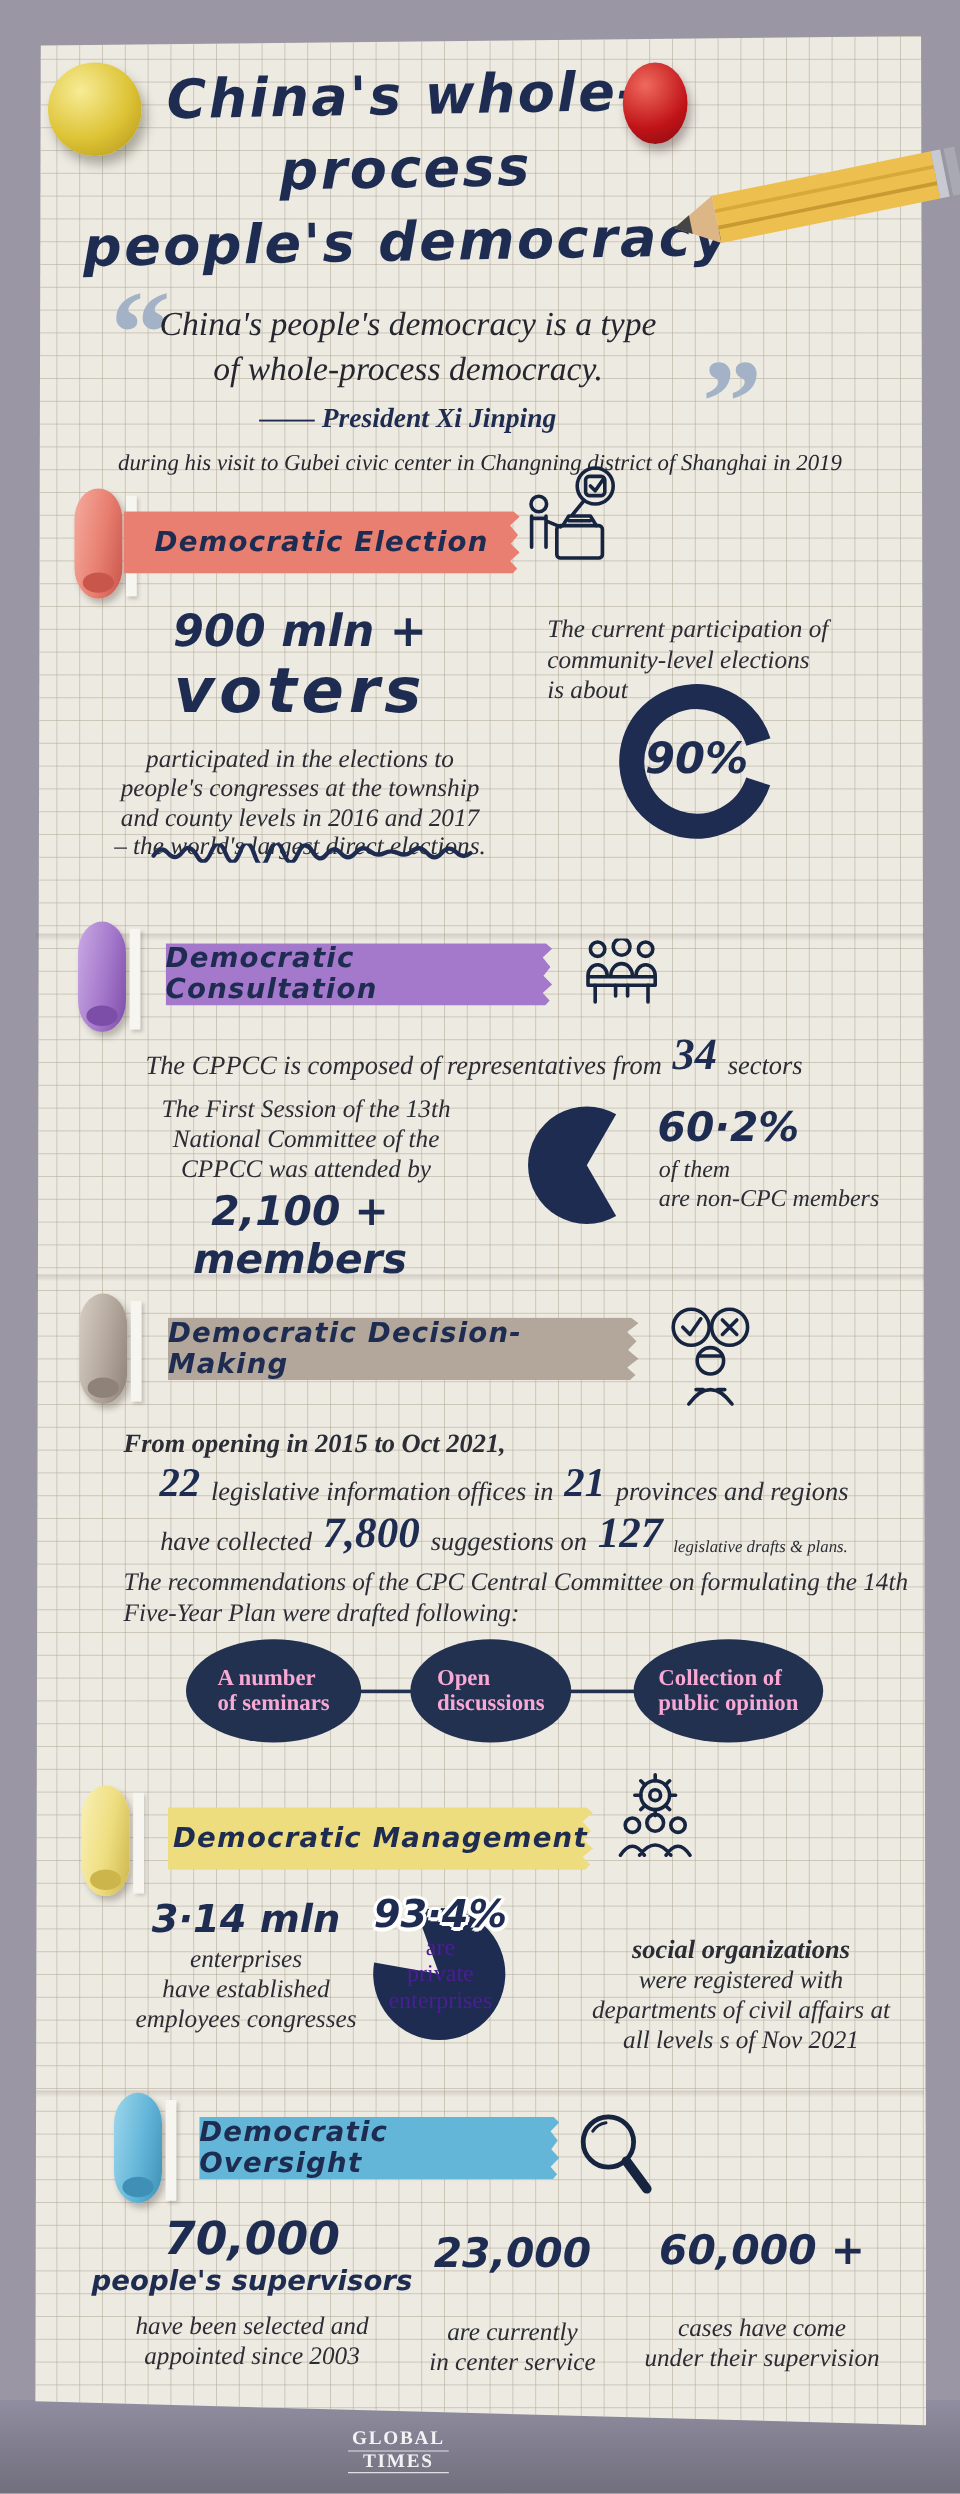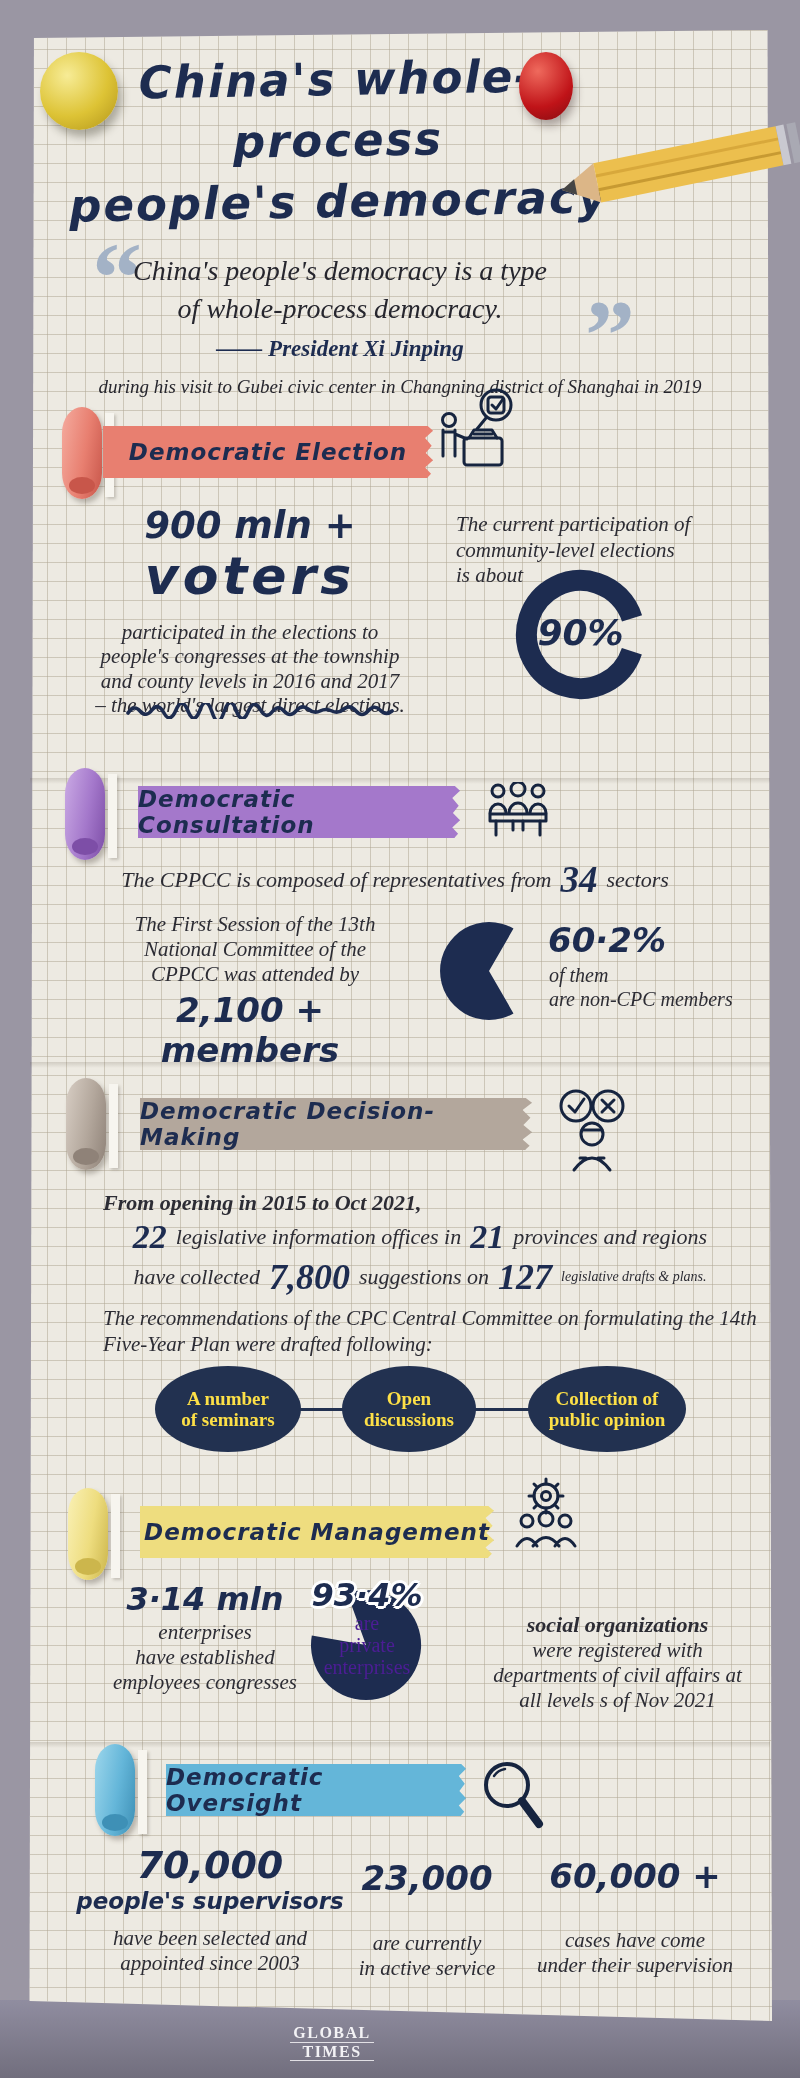--- a/index.html
+++ b/index.html
@@ -68,26 +68,26 @@
     display:flex; align-items:center; justify-content:center;
     clip-path:polygon(0 0, 98.4% 0, 100% 9%, 97.6% 23%, 99.6% 38%, 97.8% 52%, 100% 66%, 97.6% 80%, 99.4% 92%, 98.2% 100%, 0 100%);
     box-shadow:3px 5px 6px rgba(60,50,40,0.28); }
   .strip .lbl { font-family:"DejaVu Sans", sans-serif; font-style:italic; font-weight:bold;
     color:#1d2c50; font-size:23px; letter-spacing:1px; }
 
   .icon { position:absolute; z-index:3; }
   .icon svg { stroke:#16243f; fill:none; stroke-width:3; stroke-linecap:round; stroke-linejoin:round; }
 
   .num-inline { font-family:Liberation Serif, serif; font-style:italic; font-weight:bold; color:#1d2c50; }
-  .mixline { display:flex; align-items:center; justify-content:center; gap:9px; }
+  .mixline { display:flex; align-items:flex-end; justify-content:center; gap:9px; }
 
   .oval { position:absolute; z-index:3; background:#223150; border-radius:50%;
     display:flex; align-items:center; justify-content:center; }
-  .oval span { color:#fde047; font-family:"Liberation Serif", serif; font-weight:bold;
-    font-size:19px; line-height:1.12; text-align:center; white-space:pre-line; }
+  .oval span { color:#f9a8d4; font-family:"Liberation Serif", serif; font-weight:bold;
+    font-size:19px; line-height:1.12; text-align:left; white-space:pre-line; }
   .conn { position:absolute; z-index:2; height:3px; background:#223150; top:1408px; }
 
   .outline-num { text-shadow:-2px -2px 0 #fff, 2px -2px 0 #fff, -2px 2px 0 #fff, 2px 2px 0 #fff,
     0 3px 0 #fff, 0 -3px 0 #fff, 3px 0 0 #fff, -3px 0 0 #fff; }
 
   .footer-logo { left:290px; top:2024px; width:84px; z-index:3; text-align:center; }
   .footer-logo span { display:block; color:#f3f2f5; font-family:"Liberation Serif", serif;
     font-weight:bold; font-size:16px; line-height:1.1; letter-spacing:1.5px;
     border-bottom:1px solid rgba(243,242,245,0.85); }
   .footer-credits { left:384px; top:2027px; width:260px; z-index:3;
@@ -278,21 +278,21 @@
       <path d="M16,18 a16,16 0 0 1 11,-7" stroke-width="2.5"></path>
       <line x1="44" y1="43" x2="61" y2="66" stroke-width="8"></line>
     </svg>
   </div>
   <div class="abs hand ctr" style="left:85px;top:1843px;width:250px;font-size:38px">70,000</div>
   <div class="abs hand ctr" style="left:70px;top:1888px;width:280px;font-size:23px">people's supervisors</div>
   <div class="abs serif pre ctr" style="left:85px;top:1926px;width:250px;font-size:21px;line-height:1.2">have been selected and
 appointed since 2003</div>
   <div class="abs hand ctr" style="left:352px;top:1858px;width:150px;font-size:34px">23,000</div>
   <div class="abs serif pre ctr" style="left:342px;top:1931px;width:170px;font-size:21px;line-height:1.2">are currently
-in active service</div>
+in center service</div>
   <div class="abs hand ctr" style="left:530px;top:1856px;width:210px;font-size:34px">60,000 +</div>
   <div class="abs serif pre ctr" style="left:520px;top:1928px;width:230px;font-size:21px;line-height:1.2">cases have come
 under their supervision</div>
 
   <div class="abs footer-logo">
     <span>GLOBAL</span>
     <span>TIMES</span>
   </div>
 
 </div>

